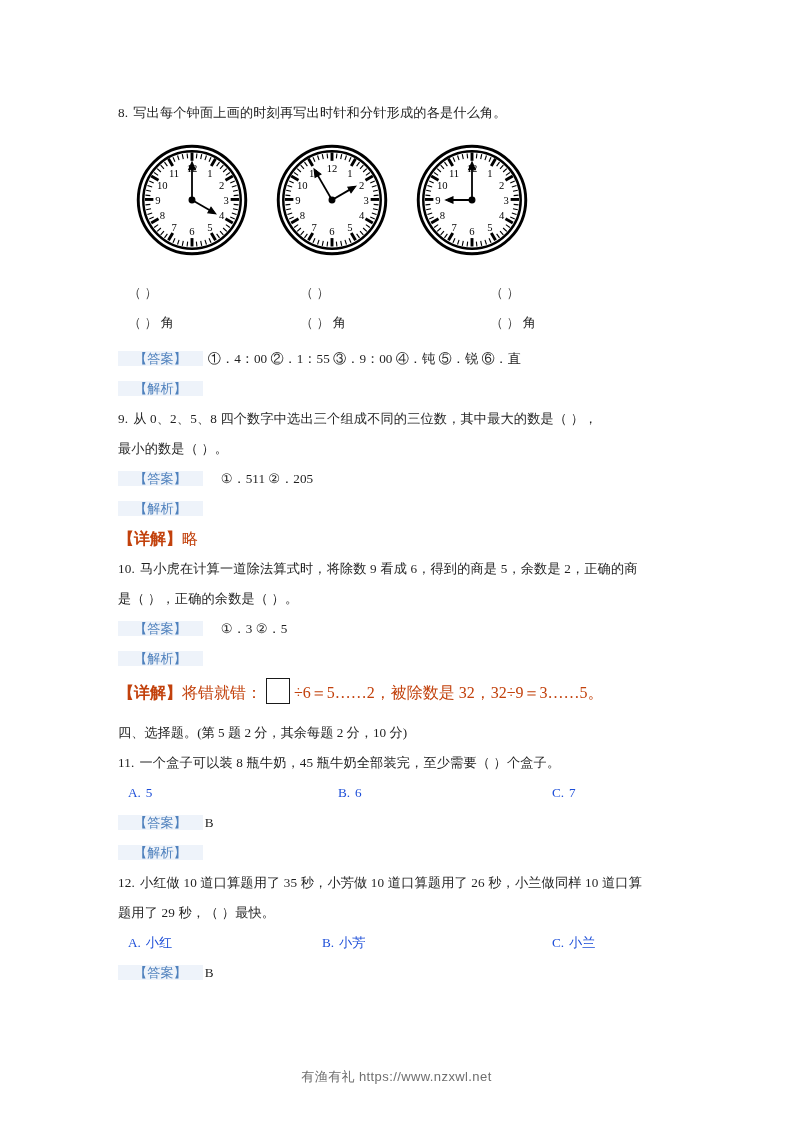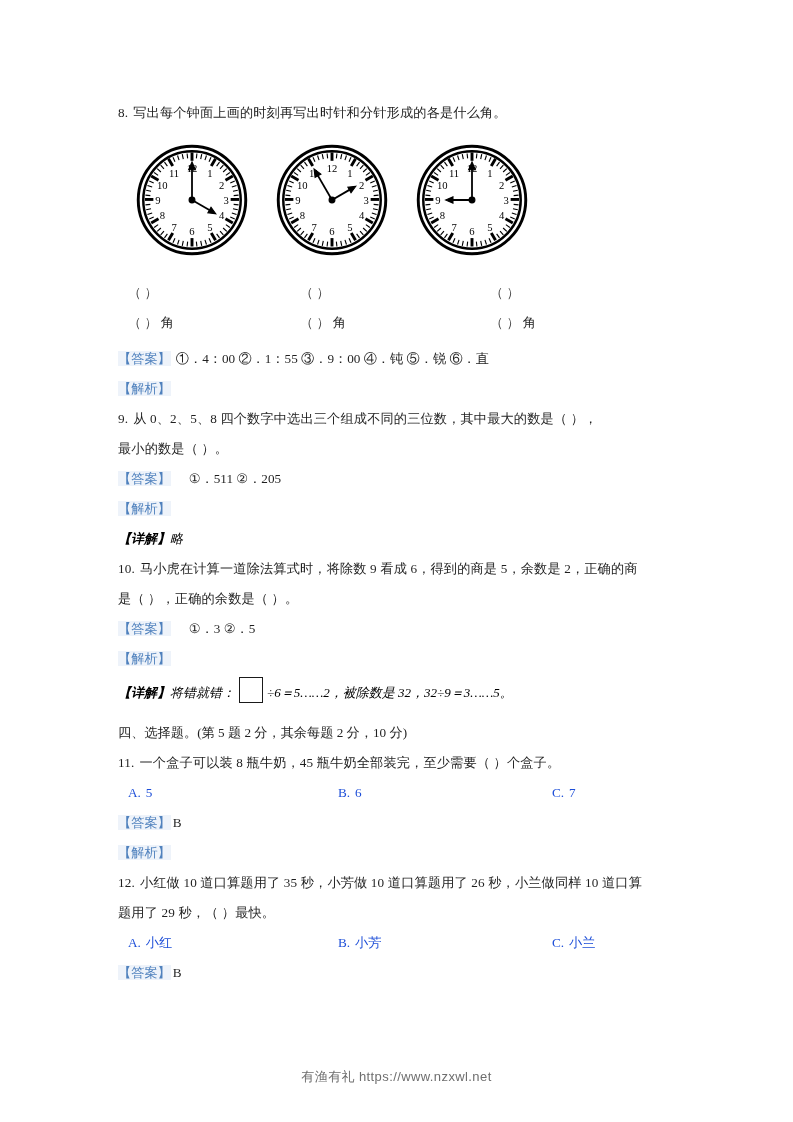--- a/index.html
+++ b/index.html
@@ -40,32 +40,31 @@
 
   
   .tagline {
     font-size: 13.2px;
     line-height: 30px;
     white-space: nowrap;
   }
   .tag {
     color: #4f81bd;
     background: #eef3fa;
-    padding: 0 0px;
+    padding: 0 16px;
   }
   .ansval {
     color: #1f1f1f;
     margin-left: 2px;
   }
   .detail {
-    font-size: 13px;
+    font-size: 16px;
     line-height: 30px;
-    color: #000000;
+    color: #c2410c;
     white-space: nowrap;
-    font-style: italic;
   }
   .detail b { font-weight: 700; }
 
   
   .clocks {
     position: relative;
     height: 120px;
     margin-top: 16px;
   }
   .clock {
@@ -521,21 +520,21 @@
     </div>
 
     <div class="qline">
       <span class="num">12.</span><span>小红做 10 道口算题用了 35 秒，小芳做 10 道口算题用了 26 秒，小兰做同样 10 道口算</span>
     </div>
     <div class="qline">
       <span>题用了 29 秒，（      ）最快。</span>
     </div>
     <div class="choices">
       <span class="choice" style="left:10px;"><span class="lbl">A.</span><span>小红</span></span>
-      <span class="choice" style="left:220px;"><span class="lbl">B.</span><span>小芳</span></span>
+      <span class="choice" style="left:204px;"><span class="lbl">B.</span><span>小芳</span></span>
       <span class="choice" style="left:434px;"><span class="lbl">C.</span><span>小兰</span></span>
     </div>
     <div class="tagline">
       <span class="tag">【答案】</span><span class="ansval">B</span>
     </div>
 
   </div>
 
   <div class="footer">有渔有礼 https://www.nzxwl.net</div>
 </div>

